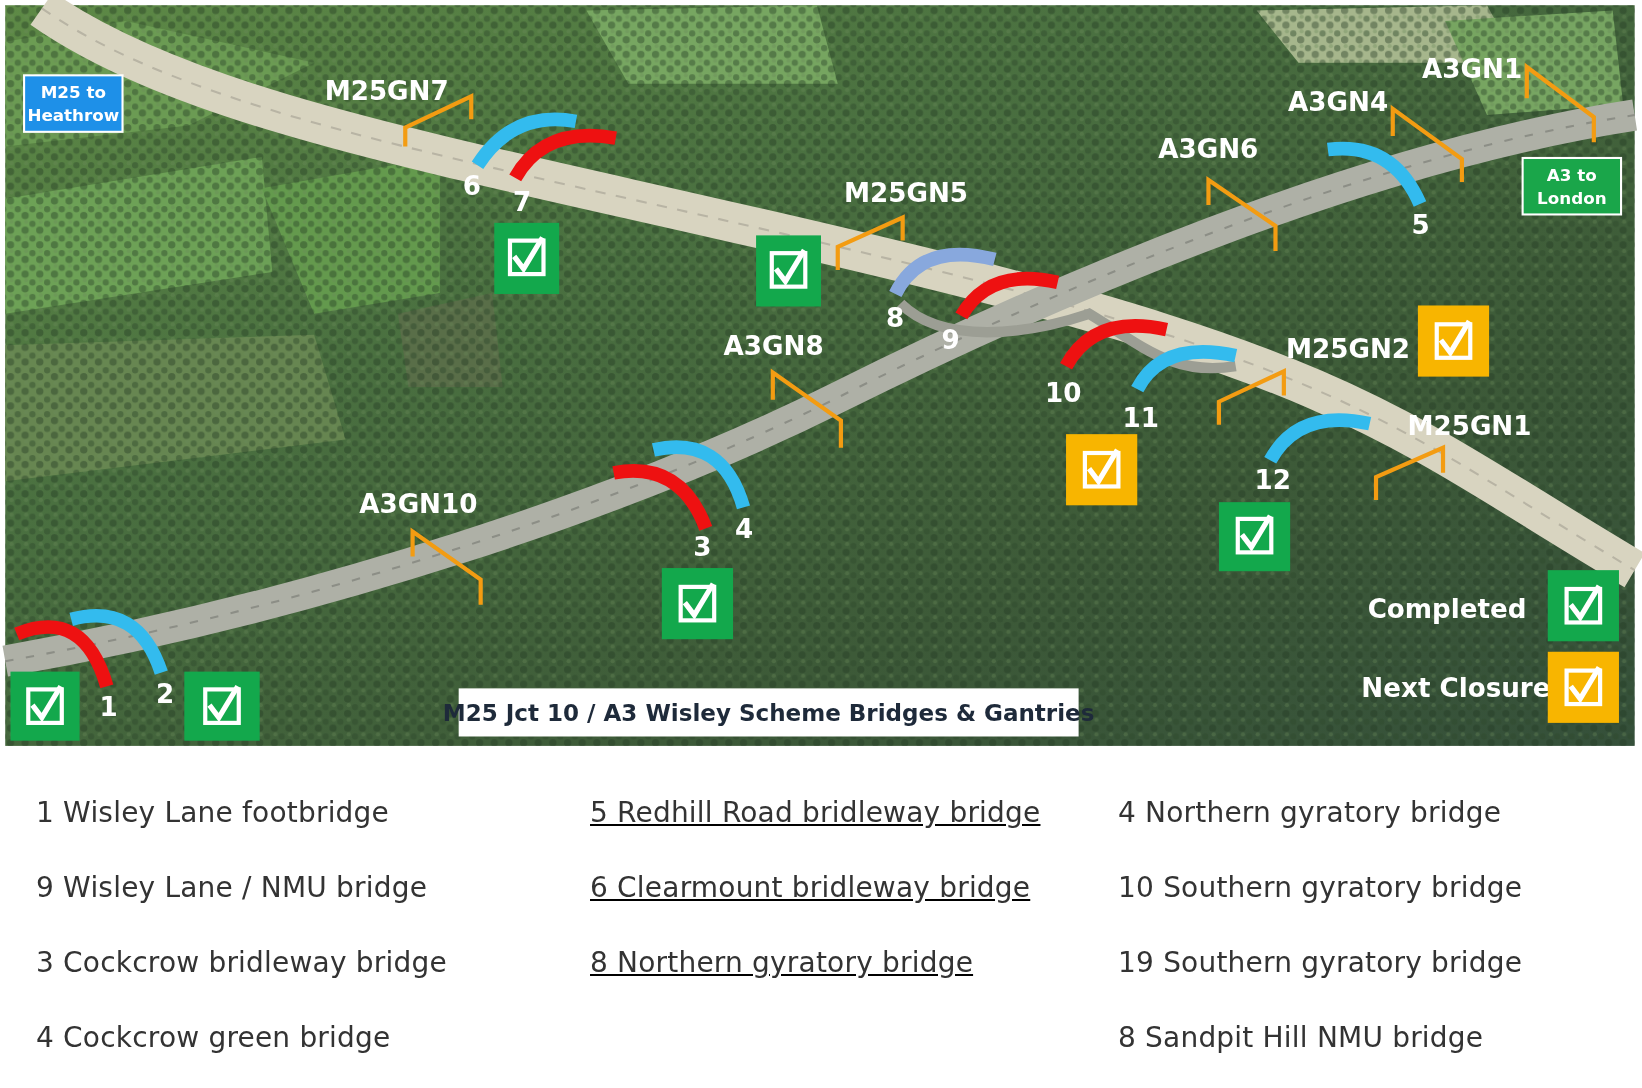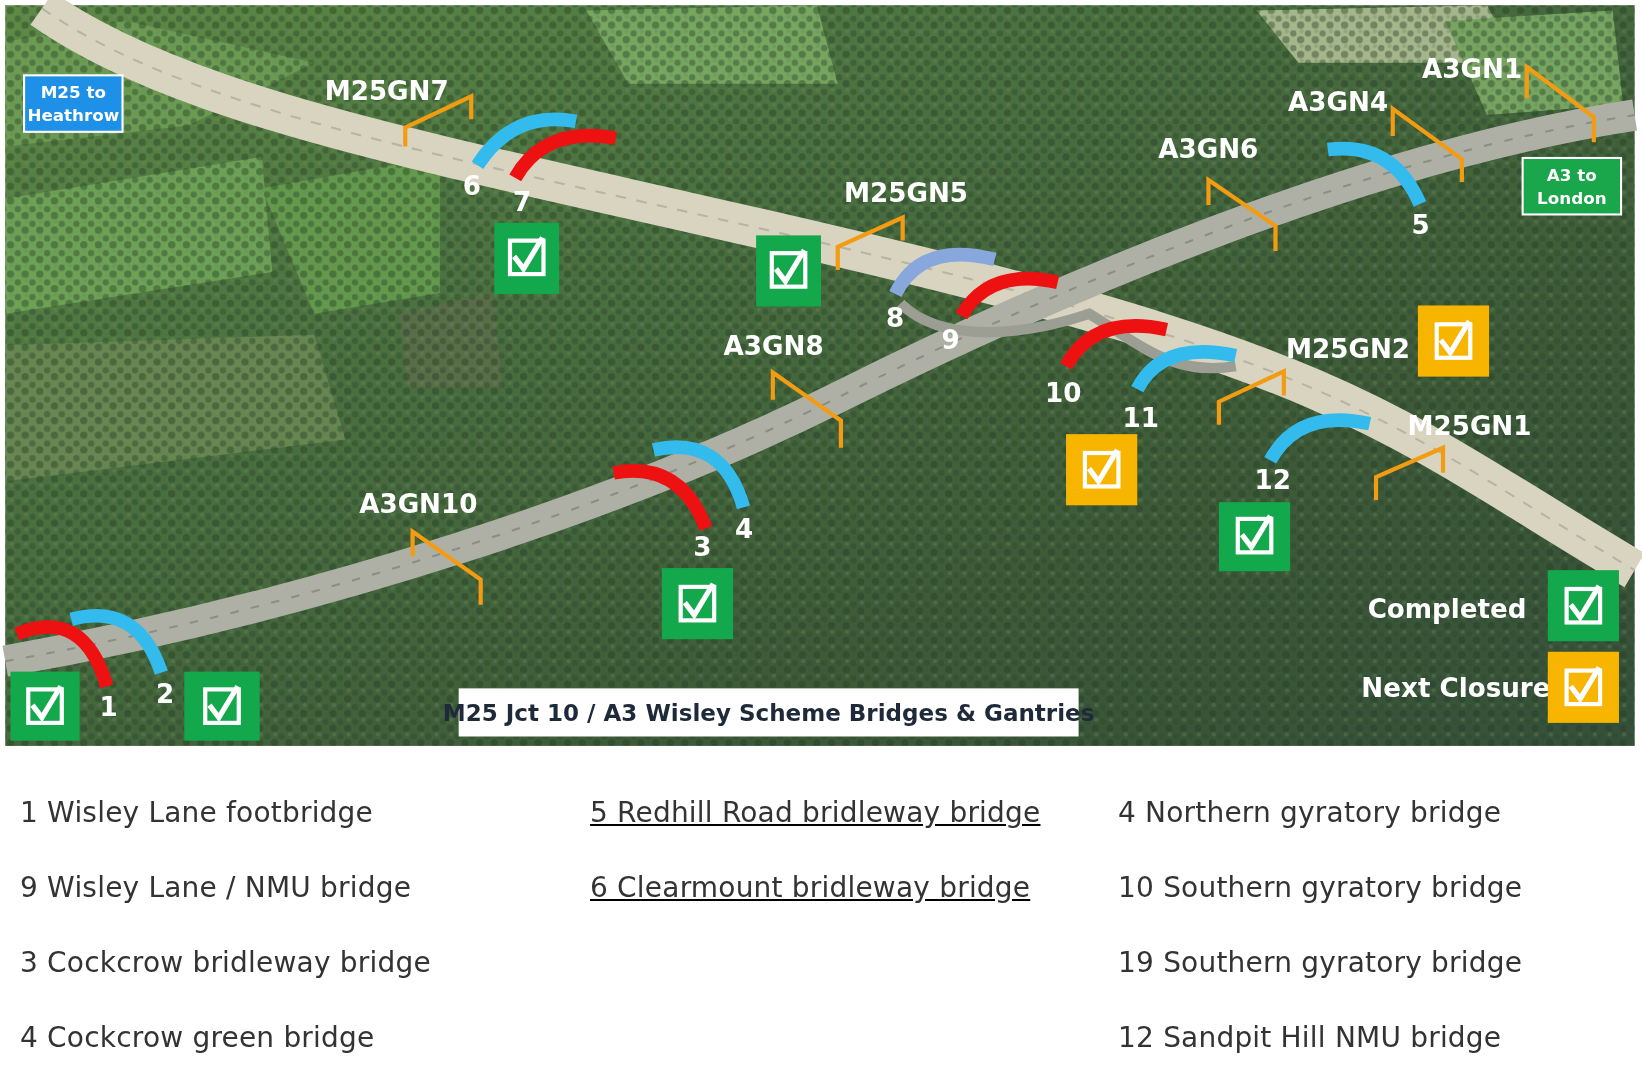--- a/index.html
+++ b/index.html
@@ -173,29 +173,30 @@
   </g>
 
   <g>
     <rect x="438" y="658" width="592" height="46" fill="#ffffff"></rect>
     <text class="title-text" x="734" y="689" font-size="22" text-anchor="middle">M25 Jct 10 / A3 Wisley Scheme Bridges &amp; Gantries</text>
   </g>
 </svg>
 </div>
 
 <div class="legend-list">
-  <div class="legend-col" style="left:20px;">
+  <div class="legend-col" style="left:36px;">
     <div class="legend-item">1 Wisley Lane footbridge</div>
     <div class="legend-item">9 Wisley Lane / NMU bridge</div>
     <div class="legend-item">3 Cockcrow bridleway bridge</div>
     <div class="legend-item">4 Cockcrow green bridge</div>
   </div>
   <div class="legend-col" style="left:590px;text-decoration:underline;">
     <div class="legend-item">5 Redhill Road bridleway bridge</div>
     <div class="legend-item">6 Clearmount bridleway bridge</div>
+    <div class="legend-item">8 Northern gyratory bridge</div>
   </div>
   <div class="legend-col" style="left:1118px;">
     <div class="legend-item">4 Northern gyratory bridge</div>
     <div class="legend-item">10 Southern gyratory bridge</div>
     <div class="legend-item">19 Southern gyratory bridge</div>
-    <div class="legend-item">12 Sandpit Hill NMU bridge</div>
+    <div class="legend-item">8 Sandpit Hill NMU bridge</div>
   </div>
 </div>
 
 </body></html>

